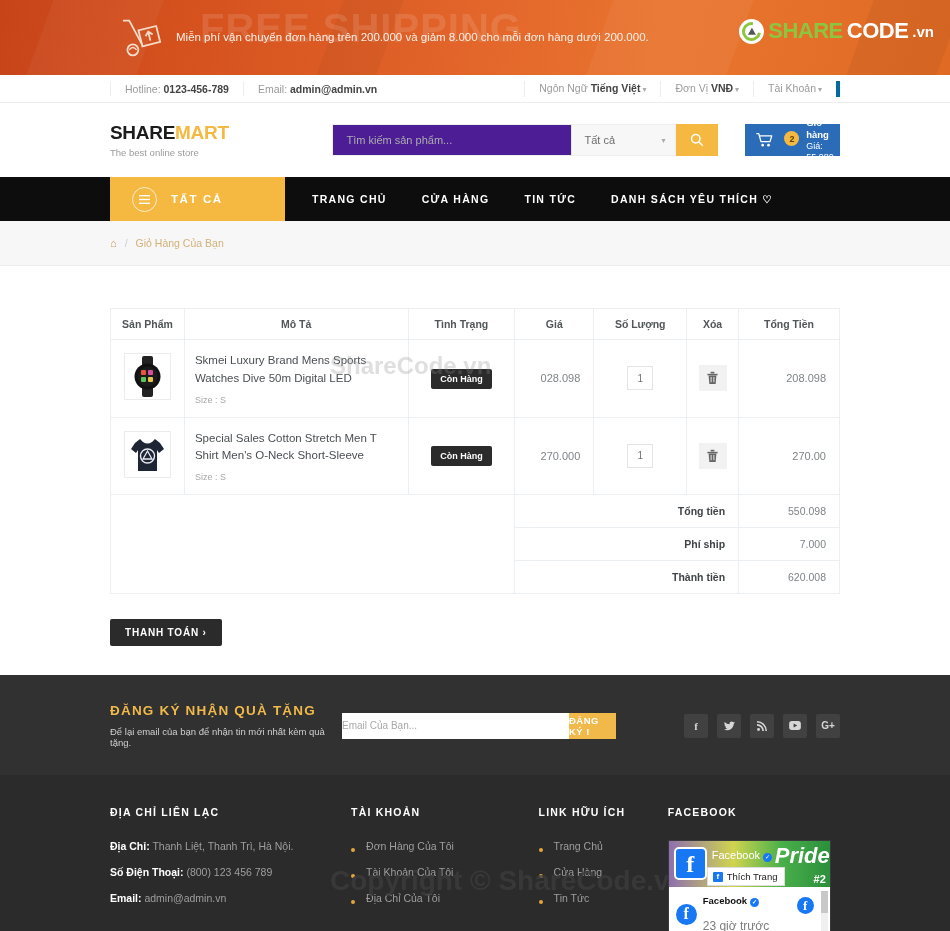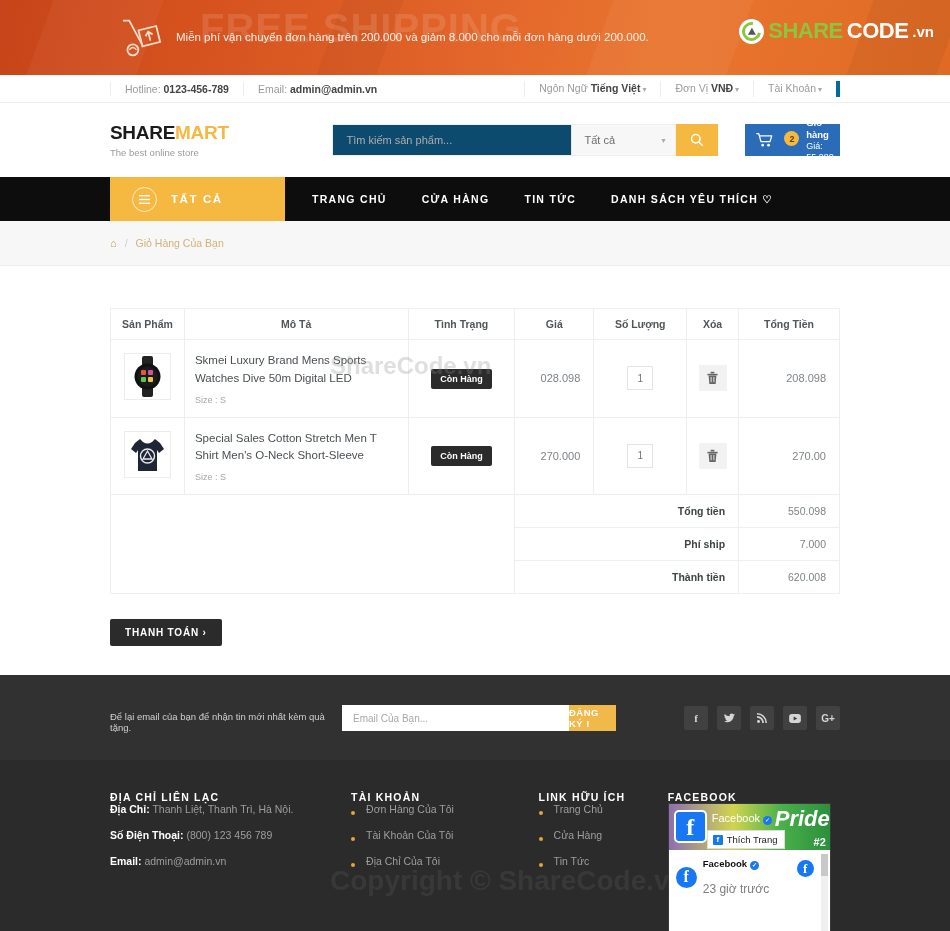--- a/index.html
+++ b/index.html
@@ -77,21 +77,21 @@
   .logo-wrap { width: 200px; }
   .logo { font-size: 19px; font-weight: bold; letter-spacing: -0.3px; }
   .logo .a { color: #1c1c1c; }
   .logo .b { color: #f5b841; }
   .logo-sub { font-size: 9.5px; color: #9a9a9a; margin-top: 3px; }
 
   .searchbox {
     display: flex; height: 32px; align-items: stretch; margin-left: 97px;
   }
   .searchbox .inp {
-    width: 239px; background: #0c4a6e; border: 1px solid #eeeeee; border-right: none;
+    width: 239px; background: #4c1d95; border: 1px solid #eeeeee; border-right: none;
     display: flex; align-items: center; padding-left: 13px;
     font-size: 11px; color: #adadad;
   }
   .searchbox .sel {
     width: 105px; background: #f7f7f7; border: 1px solid #eeeeee; border-left: 1px solid #e4e4e4;
     display: flex; align-items: center; justify-content: space-between;
     padding: 0 10px 0 12px; font-size: 11px; color: #6d6d6d;
   }
   .searchbox .btn {
     width: 42px; background: #f5b841; display: flex; align-items: center; justify-content: center;
@@ -194,37 +194,37 @@
   
   .newsletter {
     margin-top: 29px; background: #313131; padding: 28px 110px 27px 110px;
     display: flex; align-items: center;
   }
   .nl-left { width: 250px; }
   .nl-title { color: #f0b94a; font-size: 13.5px; font-weight: bold; letter-spacing: 1.2px; }
   .nl-sub { color: #cfcfcf; font-size: 9.5px; margin-top: 8px; }
   .nl-form { display: flex; margin-left: 10px; height: 26px; }
   .nl-input {
-    width: 227px; background: #fff; border: none; padding-left: 11px;
+    width: 227px; background: #fff; border: none; 
     font-size: 10px; color: #a8a8a8; display: flex; align-items: center;
   }
   .nl-btn {
     width: 47px; background: #f0b94a; color: #fff; font-size: 9.5px; font-weight: bold;
     display: flex; align-items: center; justify-content: center; letter-spacing: 0.5px;
   }
   .socials { display: flex; gap: 9px; margin-left: 68px; }
   .soc {
     width: 24px; height: 24px; background: #414141; color: #d6d6d6;
     display: flex; align-items: center; justify-content: center; font-size: 11px;
     border-radius: 2px;
   }
 
   
   .footer { background: #2b2b2b; padding: 31px 110px 0 110px; display: flex; min-height: 207px; }
-  .fcol-title { color: #fff; font-size: 10.5px; font-weight: bold; letter-spacing: 1.2px; }
+  .fcol-title { color: #fff; font-size: 10.5px; font-weight: bold; letter-spacing: 1.2px; margin-bottom: 22px; }
   .f1 { width: 252px; }
   .f-line { font-size: 10.5px; color: #9e9e9e; margin-bottom: 14px; }
   .f-line b { color: #fff; font-weight: bold; }
   .f2 { width: 196px; }
   .f3 { width: 135px; }
   .f-item { font-size: 10.5px; color: #9e9e9e; margin-bottom: 14px; display: flex; align-items: flex-end; }
   .f-item .dot { width: 4px; height: 4px; border-radius: 50%; background: #e2a63c; margin-right: 11px; flex: none; }
   .f4 { width: 180px; }
   .fb-card { width: 163px; height: 145px; background: #fff; overflow: hidden; position: relative; border: 1px solid #3a3a3a; }
   .fb-cover { height: 46px; background: linear-gradient(90deg,#8e6fae,#d0d44f 40%,#49b04a 70%,#2b8f3c); position: relative; overflow:hidden;}
@@ -484,20 +484,21 @@
     <div class="actions">
       <button class="btn-dark">THANH TOÁN ›</button>
     </div>
   </div>
 
   <div class="watermark wm1">ShareCode.vn</div>
   <div class="watermark wm2">Copyright © ShareCode.vn</div>
 
   <div class="newsletter">
     <div class="nl-left">
+      <div class="nl-title">ĐĂNG KÝ NHẬN QUÀ TẶNG</div>
       <div class="nl-sub">Để lại email của bạn để nhận tin mới nhất kèm quà tặng.</div>
     </div>
     <div class="nl-form">
       <div class="nl-input">Email Của Bạn...</div>
       <div class="nl-btn">ĐĂNG KÝ !</div>
     </div>
     <div class="socials">
       <span class="soc" style="font-family:'Liberation Serif',serif;font-weight:bold;">f</span>
       <span class="soc">
         <svg width="11" height="10" viewBox="0 0 12 10">

